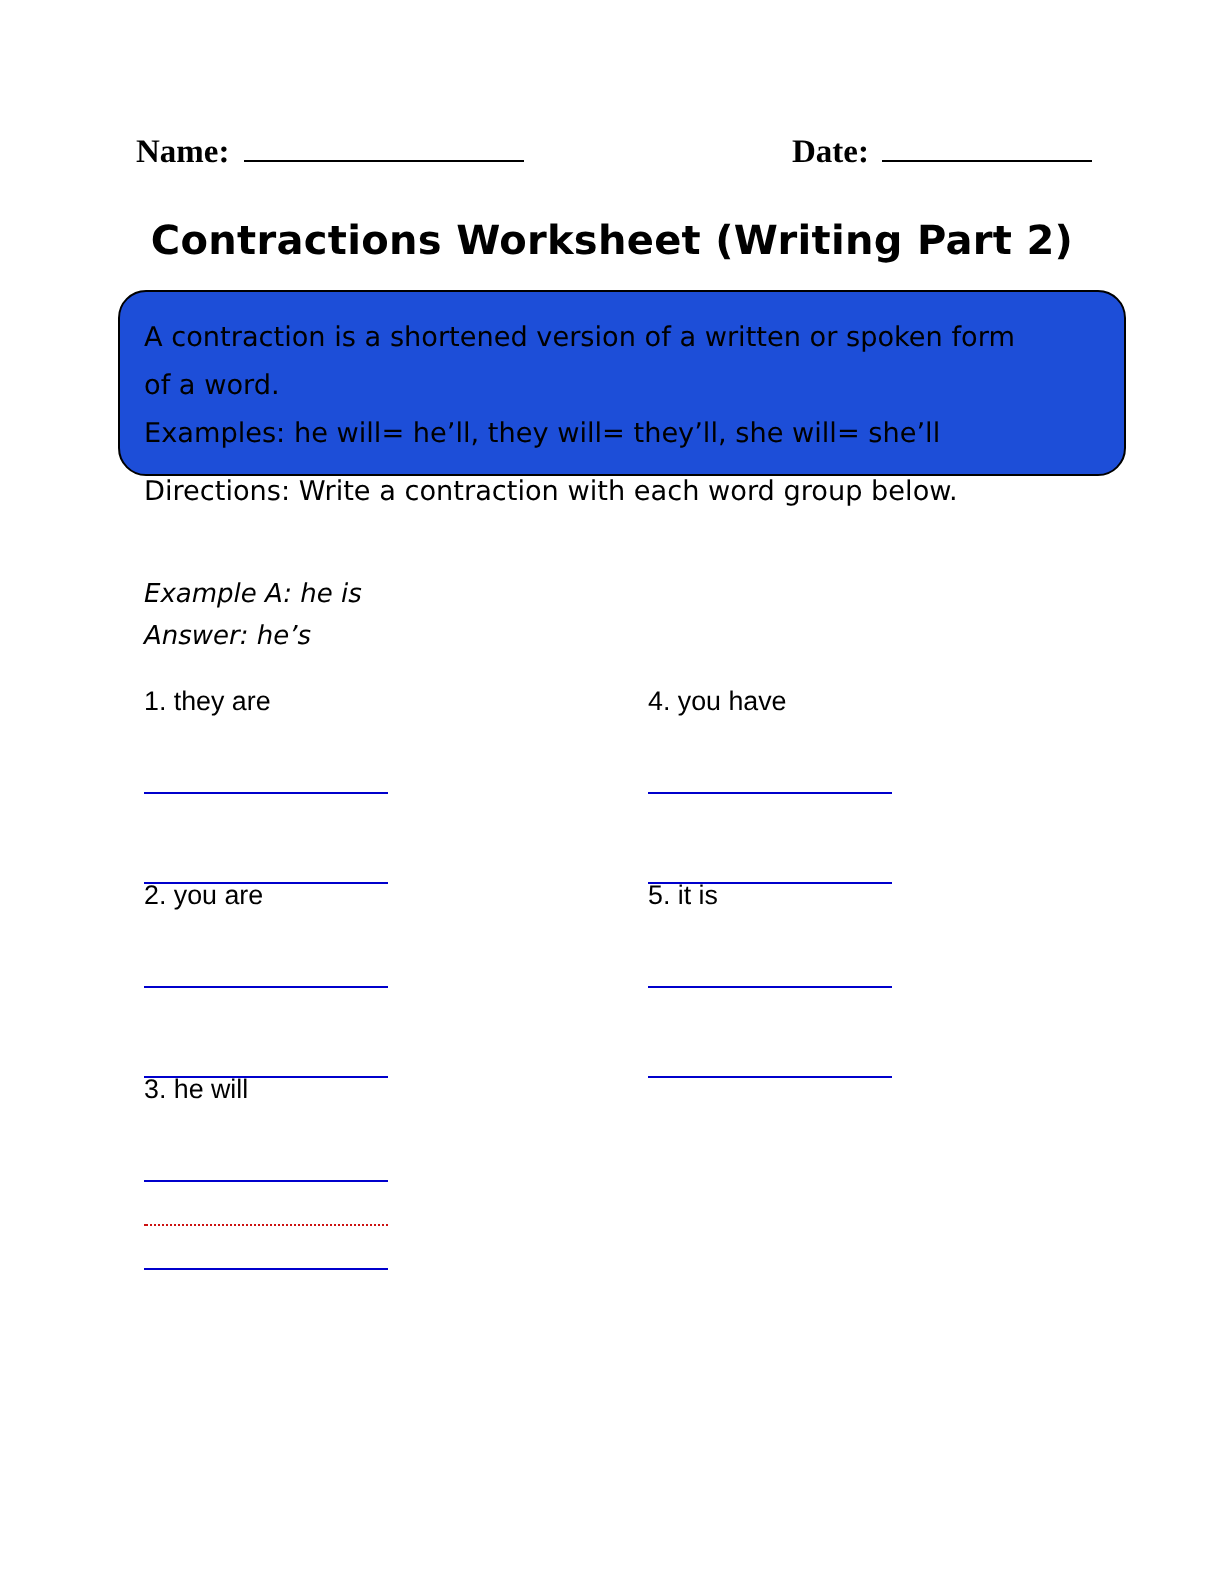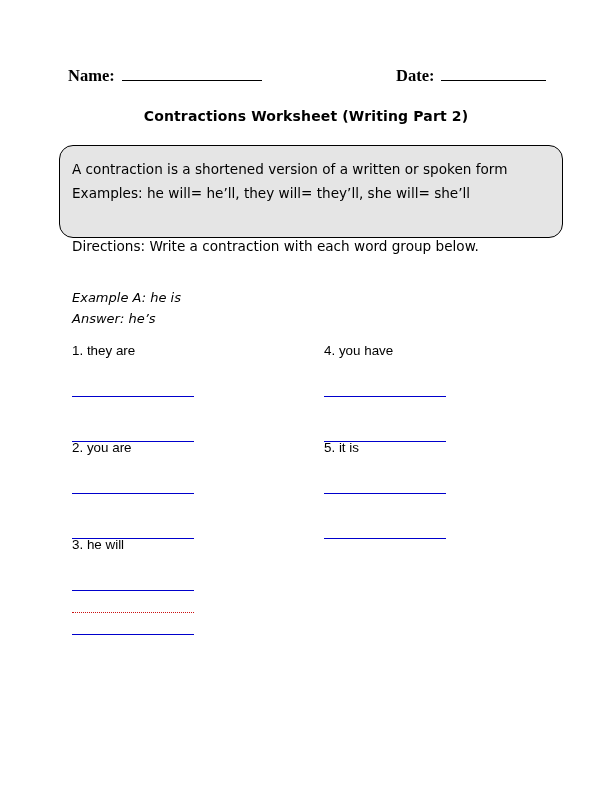--- a/index.html
+++ b/index.html
@@ -59,36 +59,36 @@
 
   
   .worksheet-title {
     position: absolute;
     top: 108px;
     left: 0;
     width: 612px;
     text-align: center;
     font-family: "DejaVu Sans", sans-serif;
     font-weight: bold;
-    font-size: 14px;
+    font-size: 20px;
     letter-spacing: 0.15px;
     color: #000;
   }
 
   
   .info-box {
     position: absolute;
     top: 145px;
     left: 59px;
     width: 504px;
     height: 93px;
     box-sizing: border-box;
     border: 1.7px solid #000;
     border-radius: 14px;
-    background: #e5e5e5;
+    background: #1d4ed8;
     padding: 11px 14px 0 12px;
   }
   .info-line {
     font-family: "DejaVu Sans", sans-serif;
     font-size: 13.6px;
     line-height: 24px;
     color: #000;
     white-space: nowrap;
   }
 
@@ -187,20 +187,21 @@
     <div class="field field-date">
       <span class="field-label">Date:</span>
       <span class="field-rule"></span>
     </div>
   </div>
 
   <div class="worksheet-title">Contractions Worksheet (Writing Part 2)</div>
 
   <div class="info-box">
     <div class="info-line">A contraction is a shortened version of a written or spoken form</div>
+    <div class="info-line">of a word.</div>
     <div class="info-line">Examples: he will= he’ll, they will= they’ll, she will= she’ll</div>
   </div>
 
   <div class="directions">Directions: Write a contraction with each word group below.</div>
 
   <div class="example-block">
     <div class="example-line">Example A: he is</div>
     <div class="example-line">Answer: he’s</div>
   </div>
 

